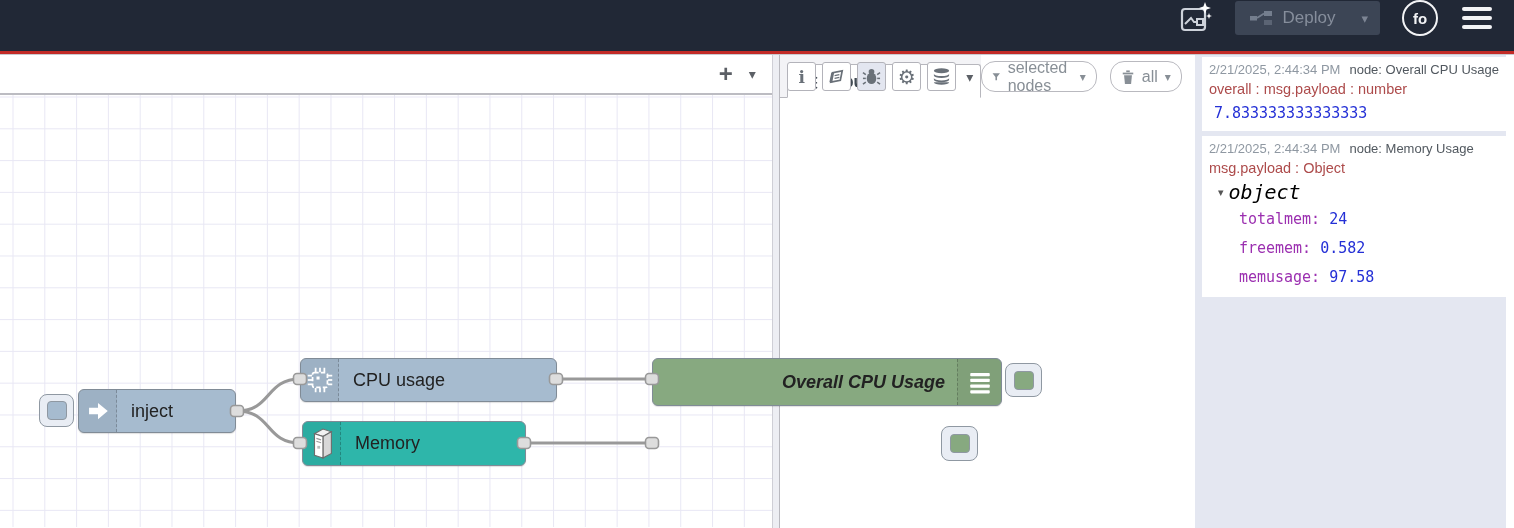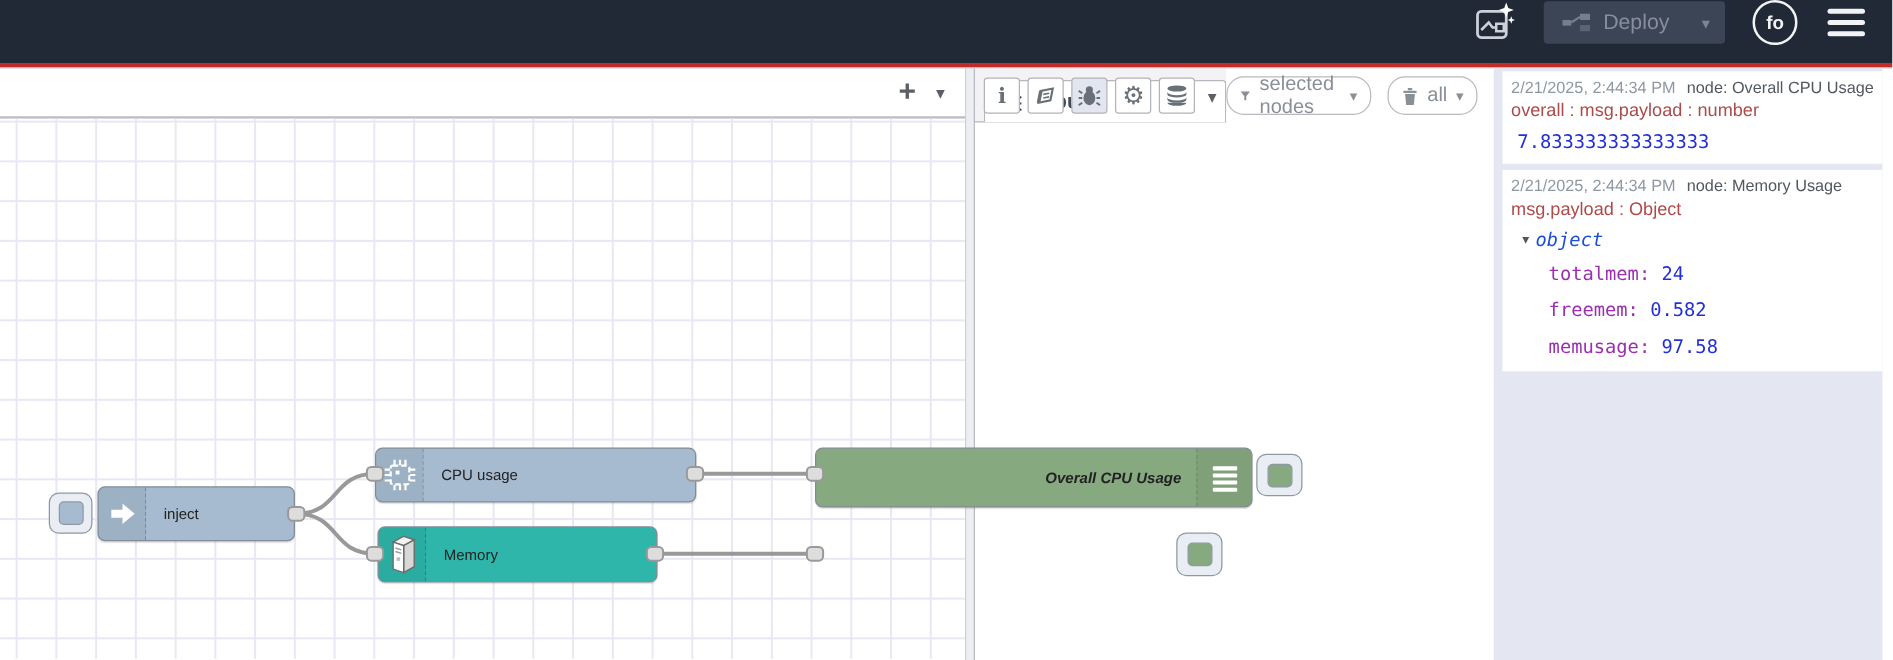--- a/index.html
+++ b/index.html
@@ -32,21 +32,21 @@
   .canvas { position:relative; height:432px; background-color:#fff;
     background-image:
       linear-gradient(to right, #e8e7f4 1.4px, transparent 1.4px),
       linear-gradient(to bottom, #e8e7f4 1.4px, transparent 1.4px);
     background-size:31.8px 31.8px; background-position:12.5px 1.5px; }
 
   .wires { position:absolute; left:0; top:0; width:100%; height:100%; pointer-events:none; z-index:5; }
 
   .node { position:absolute; border:1px solid #808b96; border-radius:6px;
     display:flex; align-items:center; box-shadow:0 1px 1px rgba(0,0,0,0.12); cursor:pointer; z-index:3; }
-  .node-label { font-size:12px; color:#222; white-space:nowrap; }
+  .node-label { font-size:18px; color:#222; white-space:nowrap; }
   .icon-region { position:absolute; top:0; bottom:0; display:flex; align-items:center;
     justify-content:center; background:rgba(0,0,0,0.05); }
   .icon-left  { left:0; width:38px; border-right:1px dashed rgba(0,0,0,0.22); border-radius:5px 0 0 5px; }
   .icon-right { right:0; width:44px; border-left:1px dashed rgba(0,0,0,0.22); border-radius:0 5px 5px 0; }
   .lbl-left  { margin-left:52px; }
   .lbl-right { position:absolute; right:56px; font-style:italic; }
 
   .side-btn { position:absolute; border:1px solid #8f98a2; border-radius:8px; background:#e9edf4;
     display:flex; align-items:center; justify-content:center; cursor:pointer; z-index:2; }
   .side-btn .inner { width:20px; height:19px; border:1px solid #8f98a2; border-radius:4px; }
@@ -79,21 +79,21 @@
   .msg { background:#fff; padding:3px 7px 5px 7px; margin-bottom:5px; }
   .msg:last-child { margin-bottom:0; }
   .msg-meta { font-size:13px; line-height:19px; display:flex; gap:9px; white-space:nowrap; }
   .msg-ts { color:var(--timestamp,#8f98a2); }
   .msg-node { color:#51585f; }
   .msg-prop { font-size:14.5px; line-height:21px; color:var(--debug-property,#ad4b4b); }
   .msg-value { font-family:"DejaVu Sans Mono", monospace; font-size:15px; line-height:26px;
     color:var(--debug-number,#2430d6); padding-left:5px; }
   .obj-row { display:flex; align-items:center; gap:5px; padding-left:9px; line-height:26px; }
   .obj-caret { font-size:11px; color:#555; }
-  .obj-label { font-family:"DejaVu Sans Mono", monospace; font-style:italic; font-size:15px; color:#1d4ed8; }
+  .obj-label { font-family:"DejaVu Sans Mono", monospace; font-style:italic; font-size:20px; color:#000000; }
   .obj-entry { font-family:"DejaVu Sans Mono", monospace; font-size:15px; line-height:29px; padding-left:30px; }
   .obj-key { color:var(--debug-key,#9b2fb0); }
   .obj-val { color:var(--debug-number,#2430d6); }
 </style>
 </head>
 <body>
 
 <div class="header">
   <div class="header-right">
     <span class="hicon">

